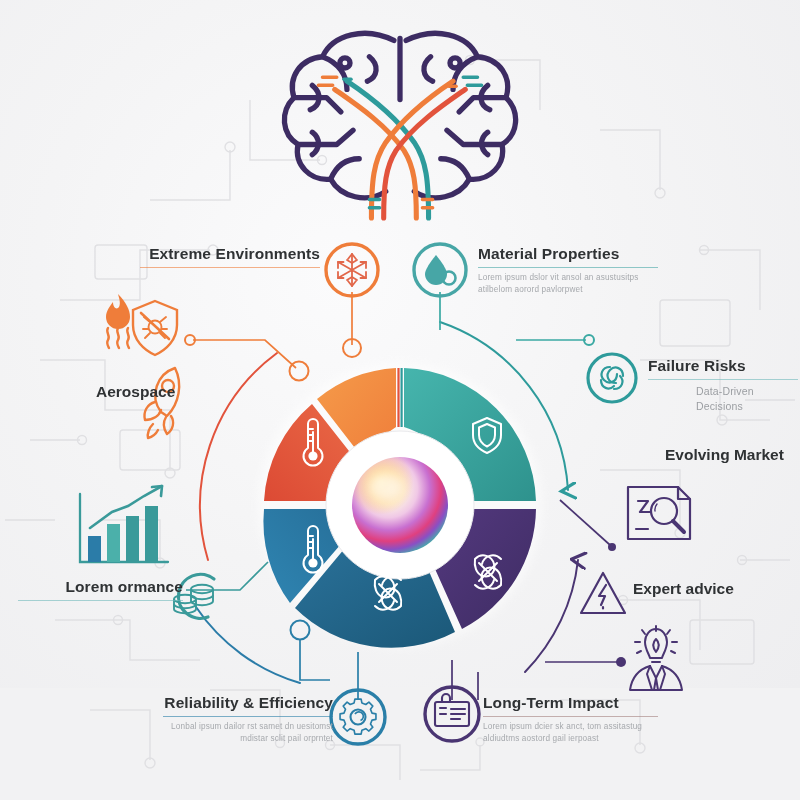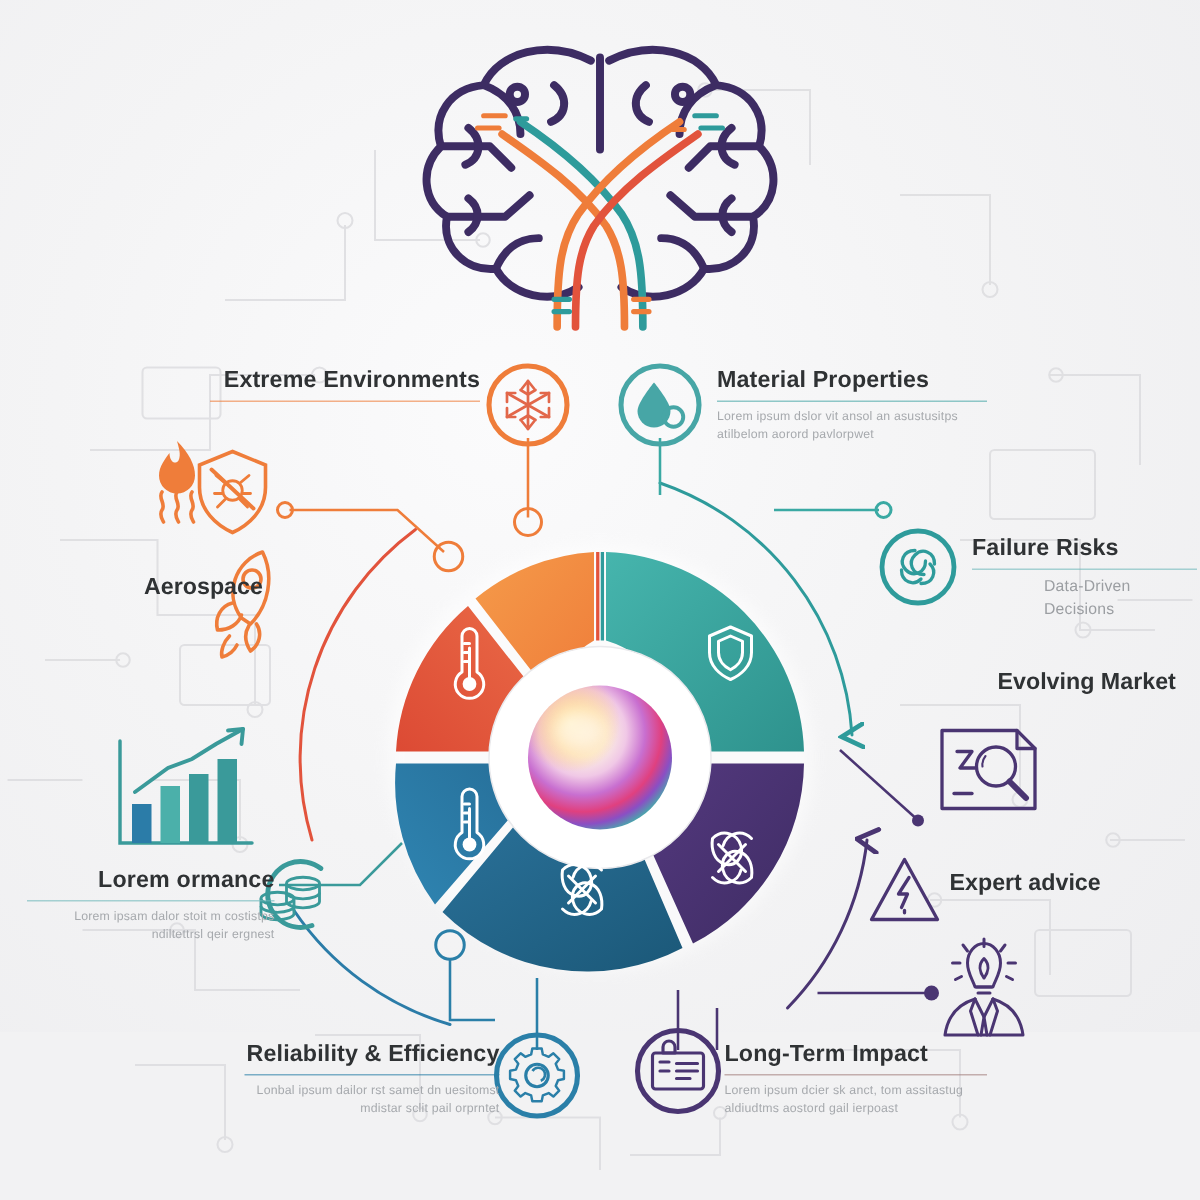--- a/index.html
+++ b/index.html
@@ -425,22 +425,20 @@
     <div class="sub" style="font-size:10.5px;color:#9b9ea2;padding-left:48px;">Data-Driven Decisions</div>
   </div>
 
   <div class="plain" style="left:645px; top:446px;margin-left:20px;">Evolving Market</div>
 
   <div class="plain" style="left:68px; top:383px;margin-left:28px;">Aerospace</div>
 
   <div class="lbl right-align" style="left:18px; top:578px; width:165px;">
     <div class="title">Lorem ormance</div>
     <div class="rule" style="background:#6fb9bb;"></div>
-    <div class="sub" style="white-space:pre-line;">Lorem ipsam dalor stoit m costistps
-ndiltettrsl qeir ergnest</div>
   </div>
 
   <div class="lbl right-align" style="left:163px; top:694px; width:170px;">
     <div class="title">Reliability &amp; Efficiency</div>
     <div class="rule" style="background:#2a7fa8;"></div>
     <div class="sub" style="white-space:pre-line;">Lonbal ipsum dailor rst samet dn uesitomst
 mdistar sclit pail orprntet</div>
   </div>
 
   <div class="lbl left-align" style="left:483px; top:694px; width:175px;">

